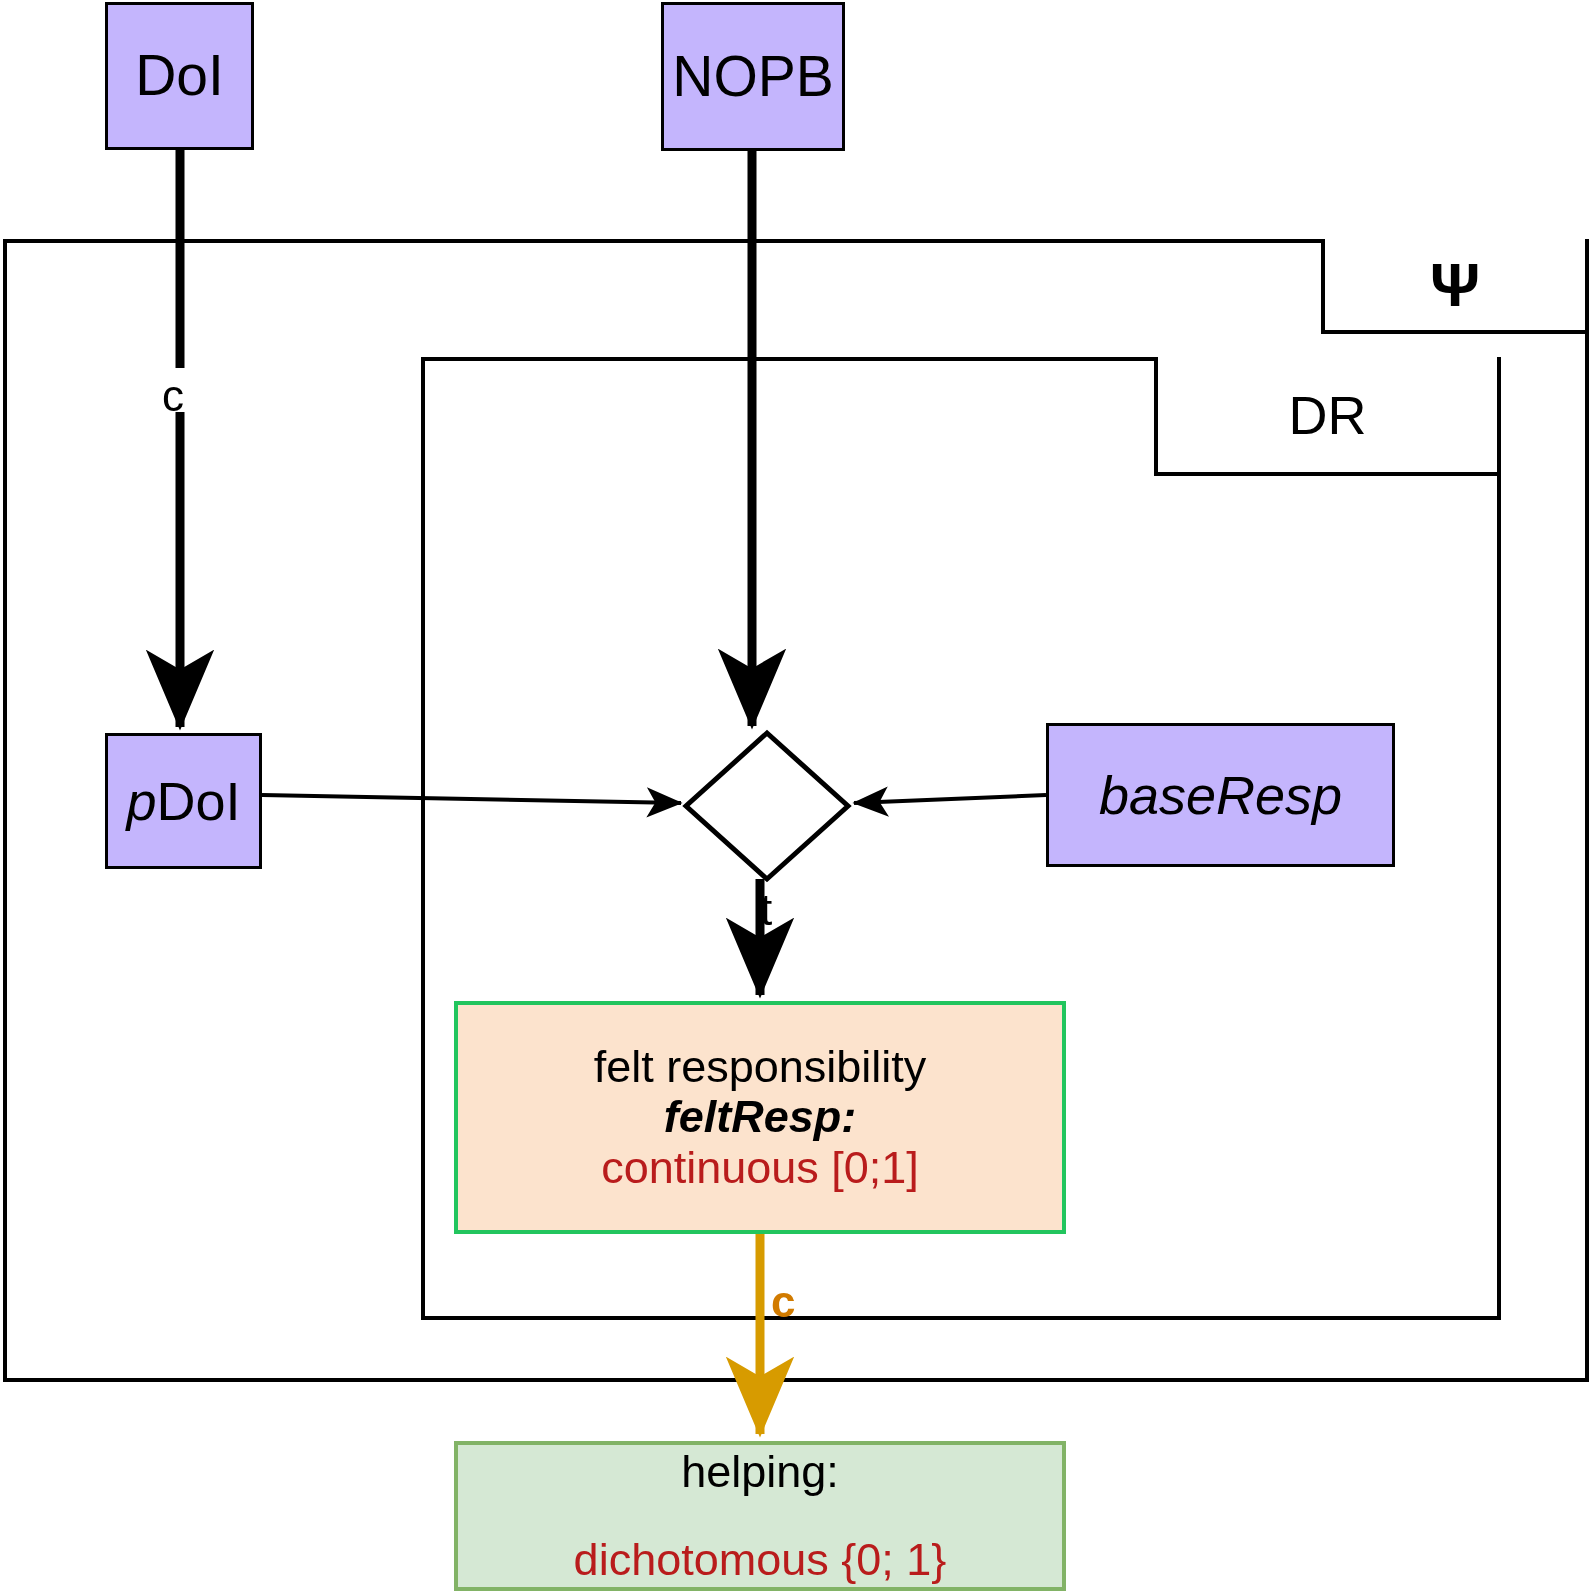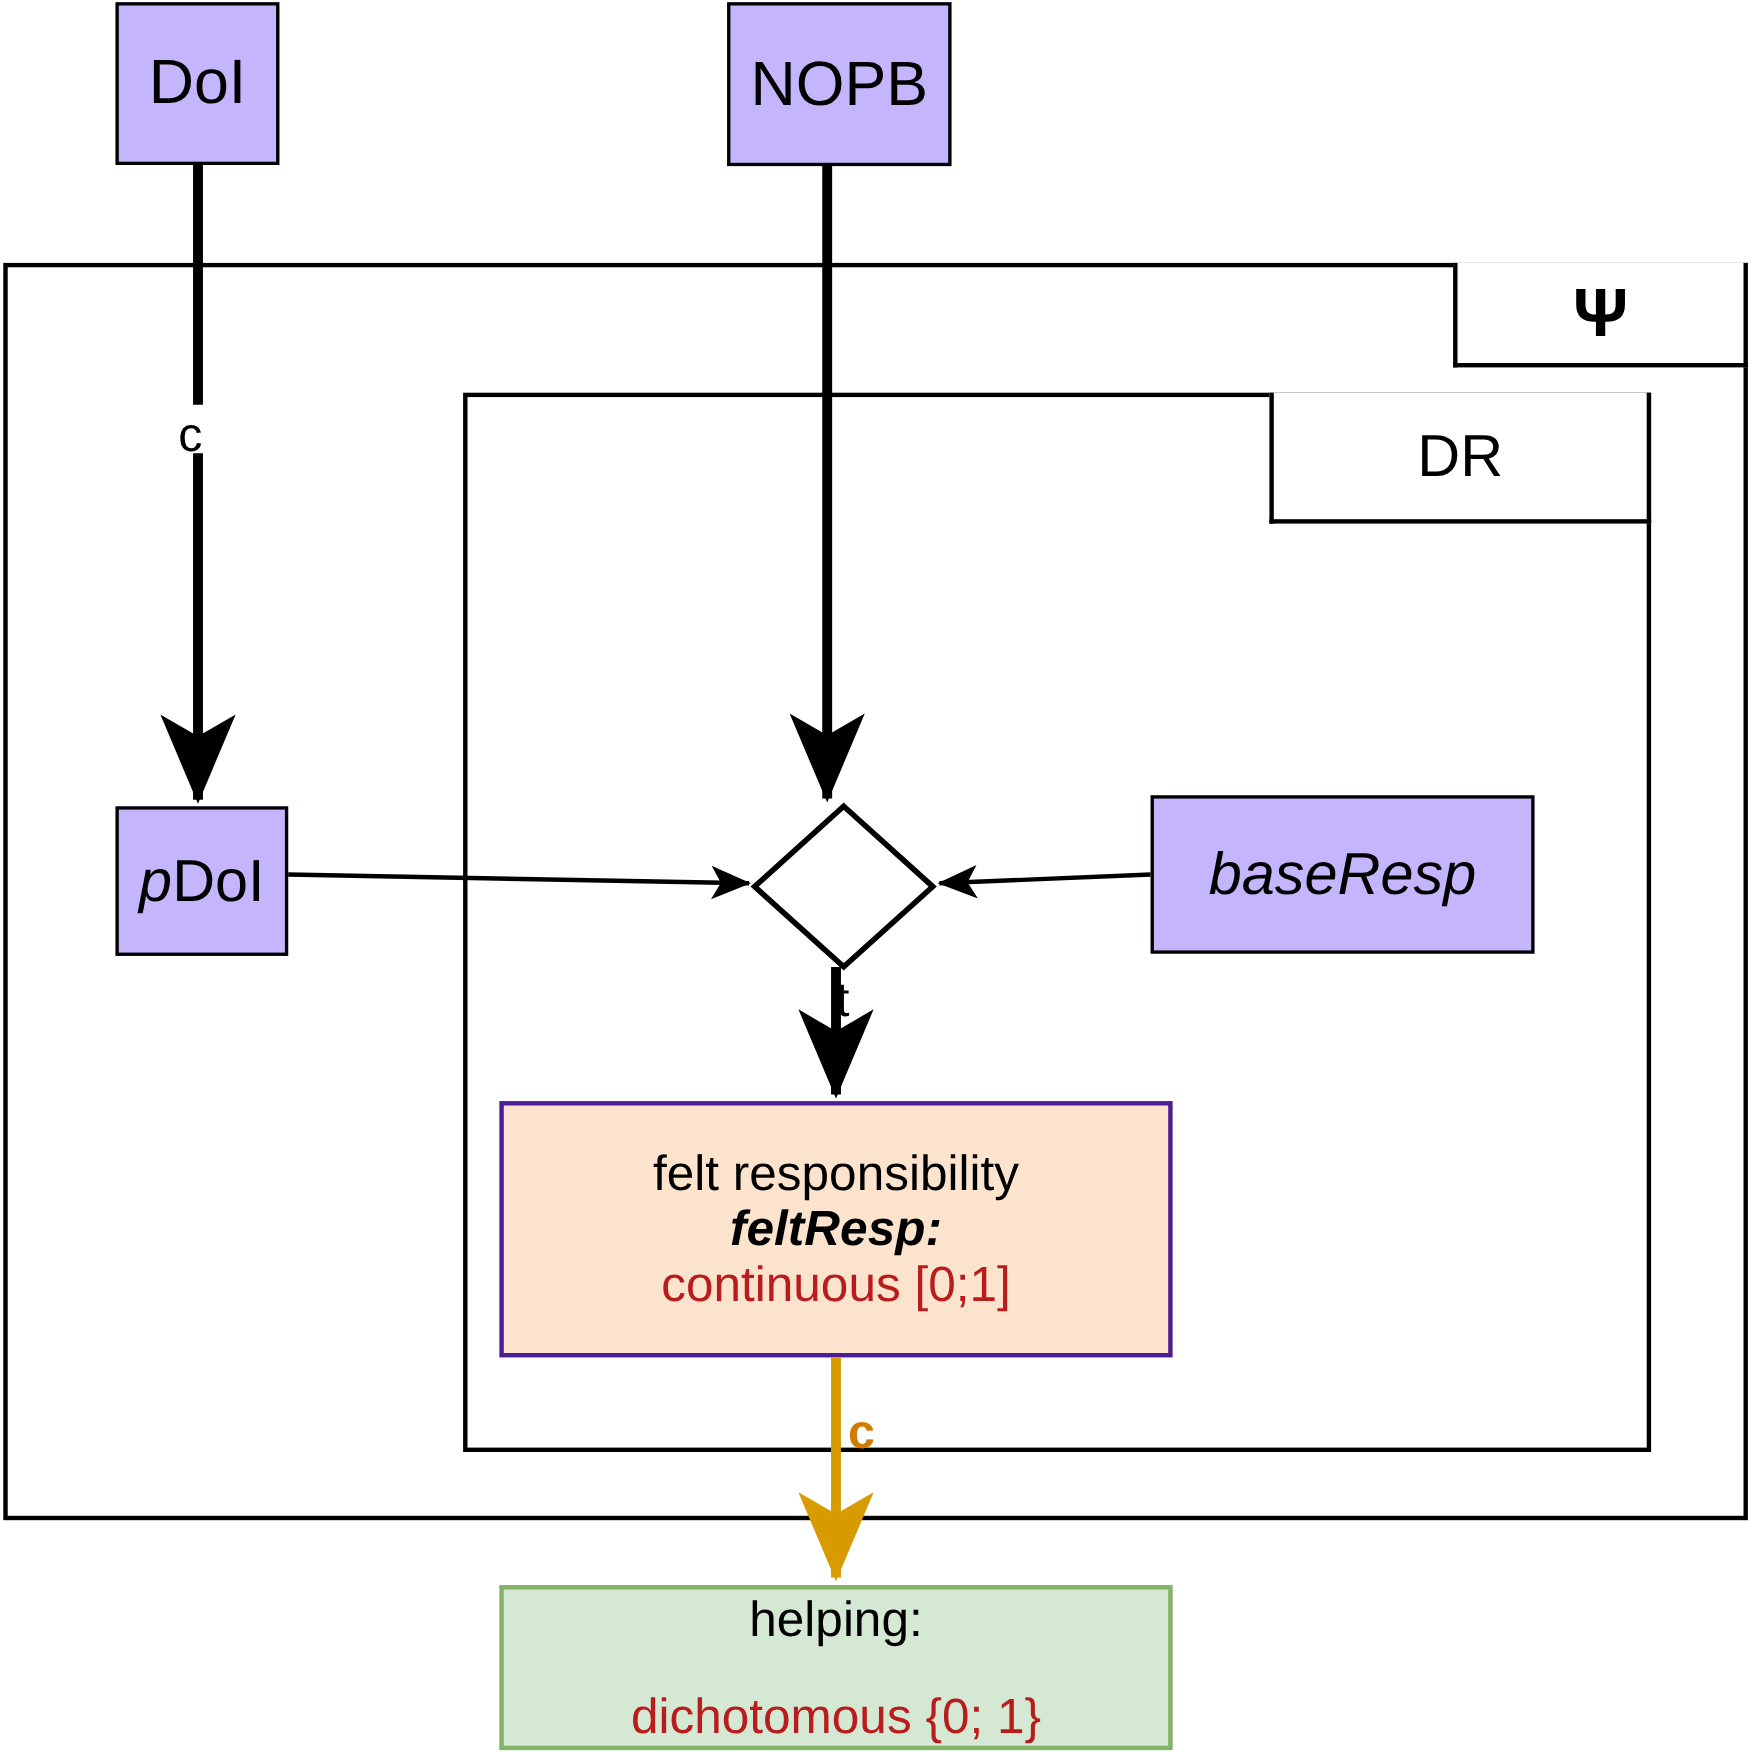--- a/index.html
+++ b/index.html
@@ -77,33 +77,33 @@
   <div class="frame" style="left:421px; top:357px; width:1080px; height:963px;"></div>
 
   <div class="framelabel" style="left:1154px; top:357px; width:347px; height:119px; font-size:54px;">
     <span>DR</span>
   </div>
 
   <div class="node" style="left:105px; top:2px; width:149px; height:148px; font-size:57px;">
     <span>DoI</span>
   </div>
 
-  <div class="node" style="left:661px; top:2px; width:204px; height:149px; font-size:57px;">
+  <div class="node" style="left:661px; top:2px; width:184px; height:149px; font-size:57px;">
     <span>NOPB</span>
   </div>
 
   <div class="node" style="left:105px; top:733px; width:157px; height:136px; font-size:54px;">
     <span><span class="ital">p</span><span>DoI</span></span>
   </div>
 
   <div class="node" style="left:1046px; top:723px; width:349px; height:144px; font-size:54px; font-style:italic;">
     <span>baseResp</span>
   </div>
 
-  <div class="node" style="left:454px; top:1001px; width:612px; height:233px; border:4px solid #4c1d95; background:#fce3cd; font-size:45px; flex-direction:column;">
+  <div class="node" style="left:454px; top:1001px; width:612px; height:233px; border:4px solid #22c55e; background:#fce3cd; font-size:45px; flex-direction:column;">
     <span class="txt-title">felt responsibility</span>
     <span class="txt-title ital" style="font-weight:bold;">feltResp:</span>
     <span class="txt-title sub">continuous [0;1]</span>
   </div>
 
   <div class="node" style="left:454px; top:1441px; width:612px; height:150px; border:4px solid #82b366; background:#d5e8d4; font-size:45px; flex-direction:column;gap:38px;">
     <span class="txt-title">helping:</span>
     <span class="txt-title sub">dichotomous {0; 1}</span>
   </div>
 

